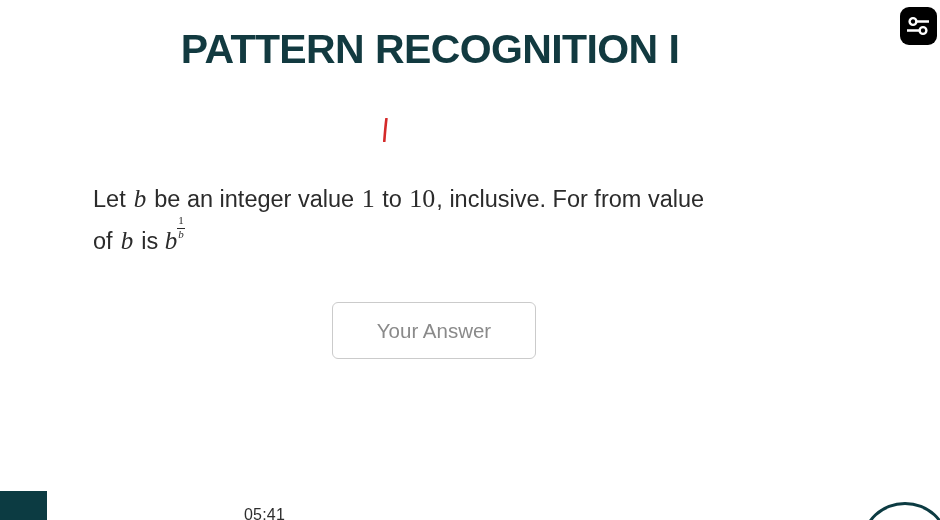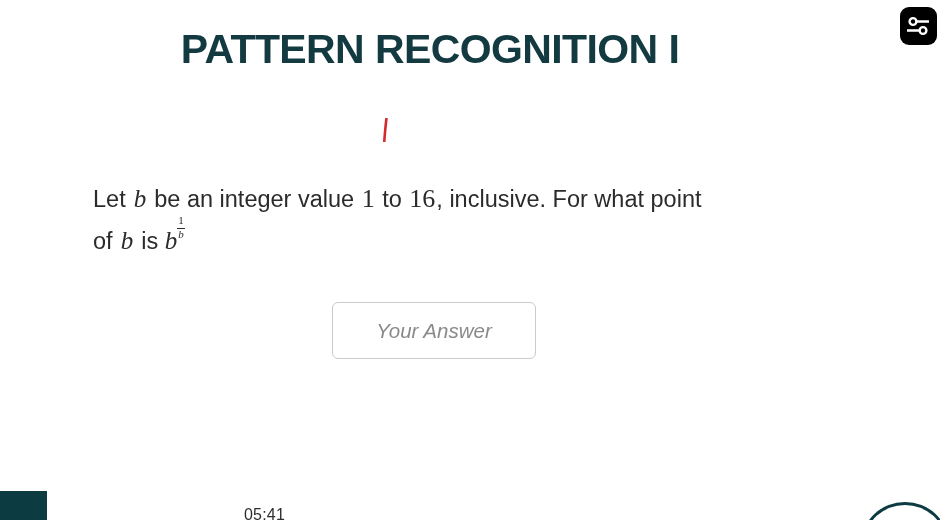--- a/index.html
+++ b/index.html
@@ -124,21 +124,20 @@
     box-sizing: border-box;
     border: 1px solid #cbcbcb;
     border-radius: 6px;
     background: #ffffff;
     font-family: "Liberation Sans", sans-serif;
     font-size: 20.5px;
     color: #6f6f6f;
     text-align: center;
     outline: none;
     padding: 12px;
-    font-style: italic;
   }
   .answer-input::placeholder {
     color: #8a8a8a;
     opacity: 1;
   }
 
   
   .settings-button {
     position: absolute;
     right: 3px;
@@ -207,21 +206,21 @@
 
   <div class="page-title">PATTERN RECOGNITION I</div>
 
   <div class="annotation-mark">
     <svg width="8" height="24" viewBox="0 0 8 24">
       <path d="M5.4 0.8 C4.6 7 3.9 15 3.3 23.2" stroke="#d42a2a" stroke-width="2.6" fill="none" stroke-linecap="round"></path>
     </svg>
   </div>
 
   <div class="question-block">
-    <div class="question-line"><span>Let </span><span class="mv">b</span><span> be an integer value </span><span class="mn">1</span><span> to </span><span class="mn">16</span><span>, inclusive. For what point</span></div>
+    <div class="question-line"><span>Let </span><span class="mv">b</span><span> be an integer value </span><span class="mn">1</span><span> to </span><span class="mn">10</span><span>, inclusive. For from value</span></div>
 
     <div class="question-line"><span>of </span><span class="mv">b</span><span> is </span><span class="pow"><span class="base">b</span><span class="frac"><span class="num">1</span><span class="bar"></span><span class="den">b</span></span></span></div>
   </div>
 
   <input class="answer-input" type="text" placeholder="Your Answer" style="">
 
   <button class="settings-button">
     <svg width="22" height="21" viewBox="0 0 22 21">
       <circle cx="6" cy="5.5" r="3.4" fill="none" stroke="#ffffff" stroke-width="2.4"></circle>
       <line x1="9.8" y1="5.5" x2="22" y2="5.5" stroke="#ffffff" stroke-width="2.4" stroke-linecap="round"></line>

